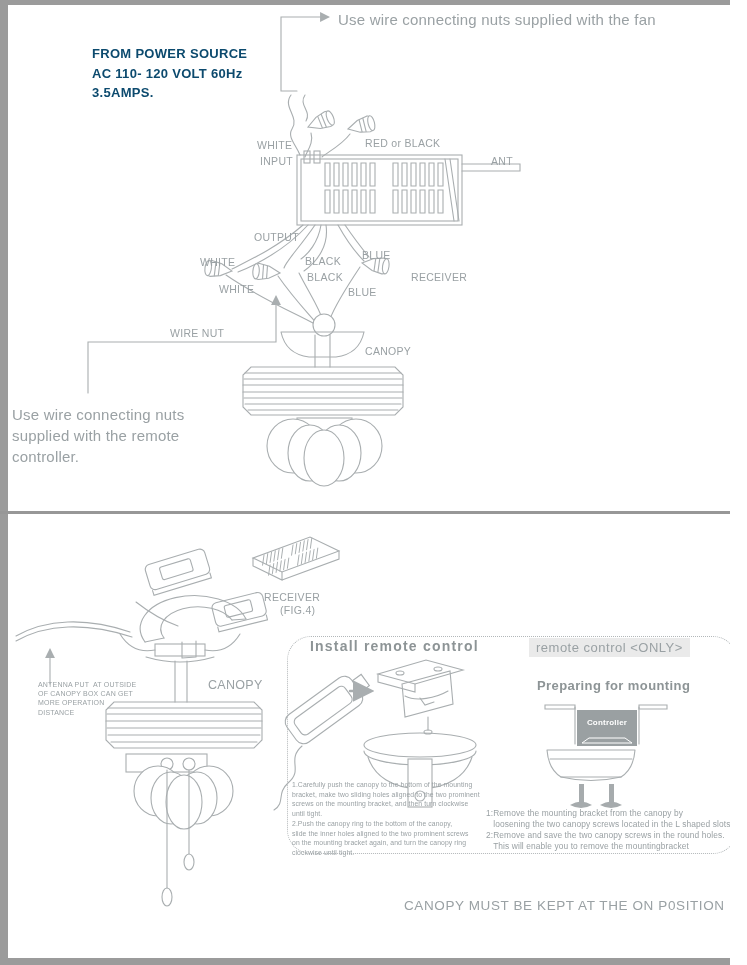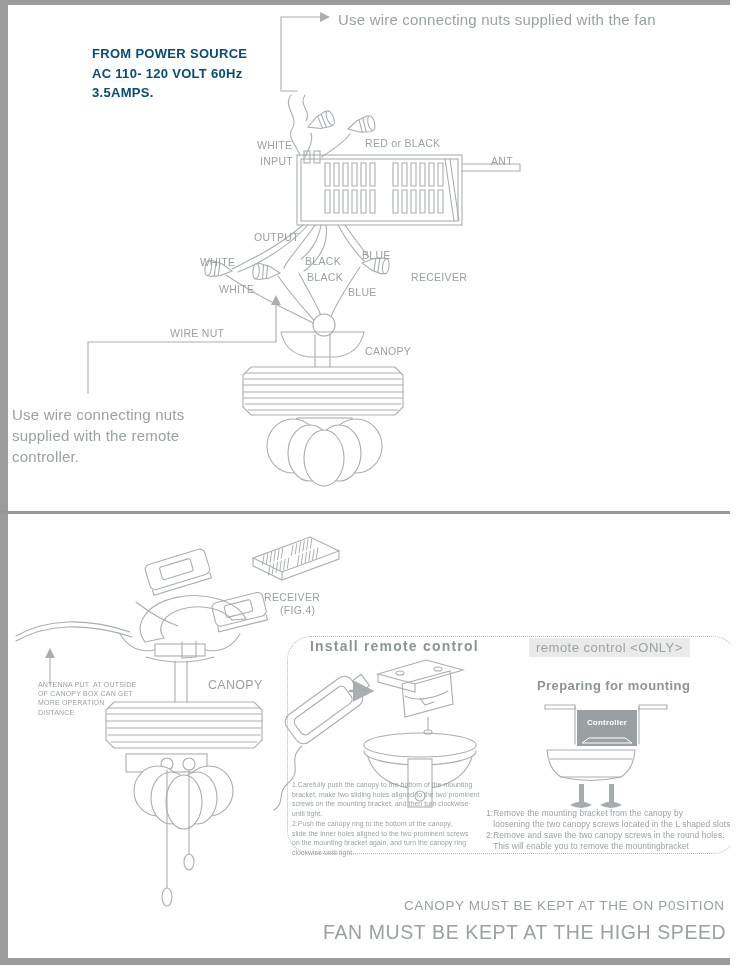--- a/index.html
+++ b/index.html
@@ -283,17 +283,16 @@
 
     <div class="lbl" id="remote-only-tag" style="left:521px;top:124px;text-align:right;">remote control &lt;ONLY&gt;</div>
     <div class="lbl" id="preparing-title" style="left:529px;top:164px;">Preparing for mounting</div>
     <div class="lbl" id="controller-label" style="left:569px;top:204px;">Controller</div>
     <div class="lbl step-md pre" style="left:478px;top:294px;">1:Remove the mounting bracket from the canopy by
    loosening the two canopy screws located in the L shaped slots.</div>
     <div class="lbl step-md pre" style="left:478px;top:316px;">2:Remove and save the two canopy screws in the round holes.
    This will enable you to remove the mountingbracket</div>
 
     <div class="lbl" id="light-warning" style="left:396px;top:384px;">CANOPY MUST BE KEPT AT THE ON P0SITION</div>
-    <div class="lbl" id="fan-warning" style="left:315px;top:407px;">FAN MUST BE KEPT AT THE HIGH SPEED</div>
   </div>
 
   <div id="divider"></div>
 </div>
 
 </body></html>

